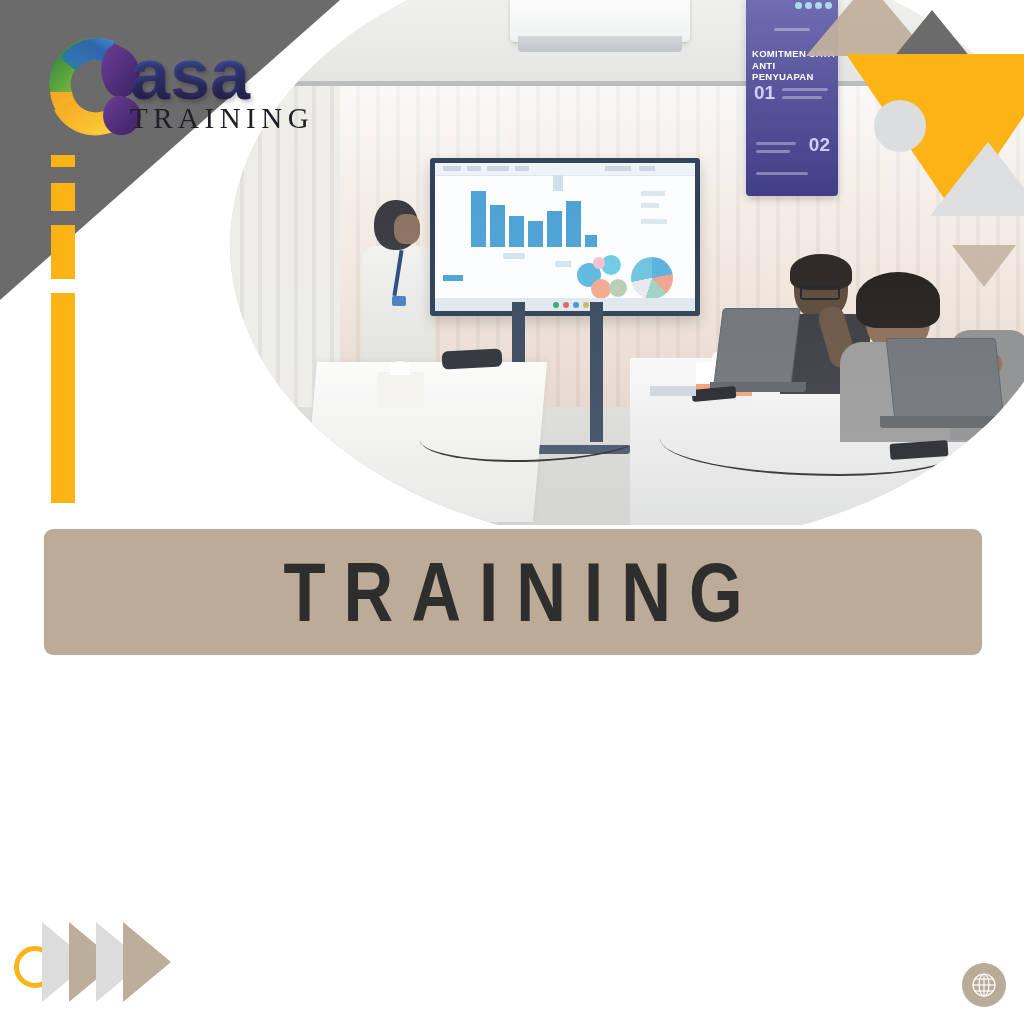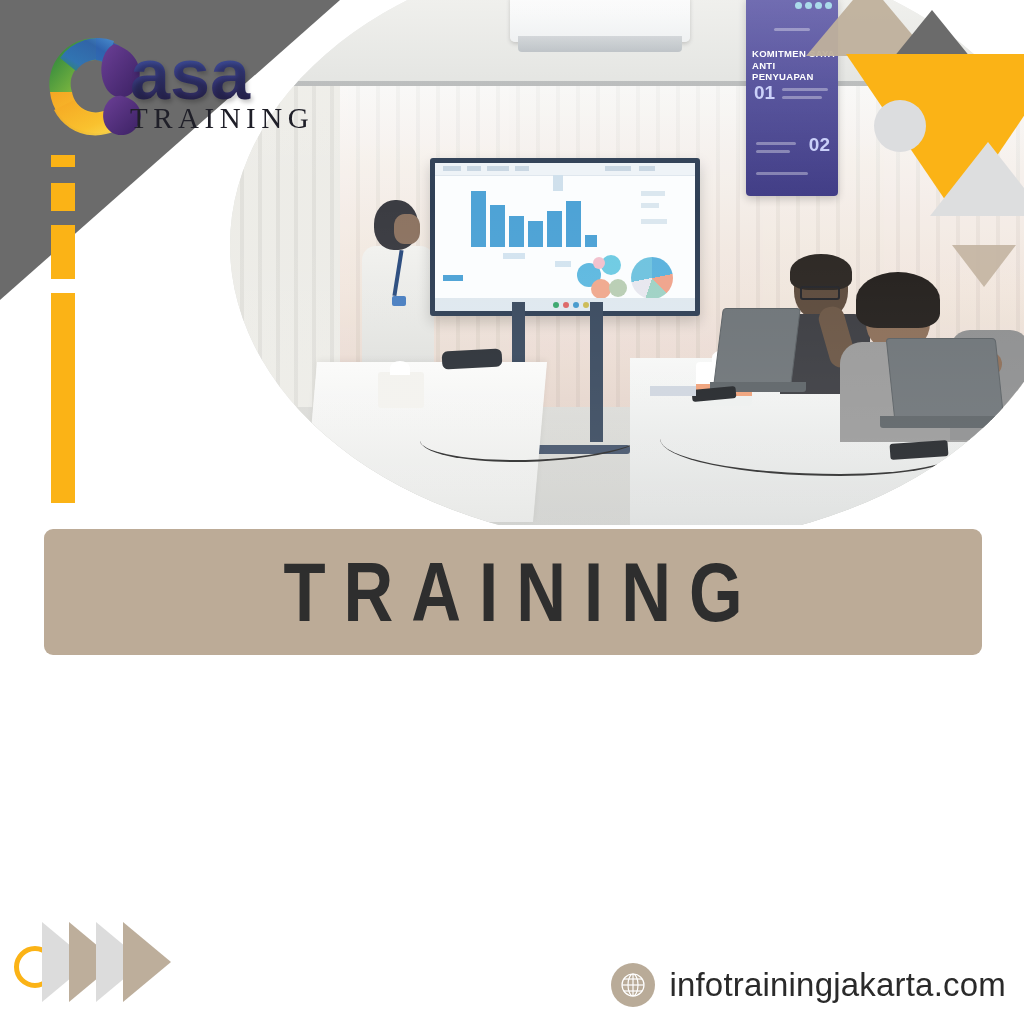--- a/index.html
+++ b/index.html
@@ -384,16 +384,15 @@
     <div class="web-globe">
       <svg width="26" height="26" viewBox="0 0 26 26" fill="none" stroke="#ffffff" stroke-width="1.2">
         <circle cx="13" cy="13" r="11"></circle>
         <ellipse cx="13" cy="13" rx="5" ry="11"></ellipse>
         <line x1="2" y1="13" x2="24" y2="13"></line>
         <line x1="4" y1="7" x2="22" y2="7"></line>
         <line x1="4" y1="19" x2="22" y2="19"></line>
         <line x1="13" y1="2" x2="13" y2="24"></line>
       </svg>
     </div>
-    <div class="web-url">infotrainingjakarta.com</div>
   </div>
 
 </div>
 
 </body></html>

